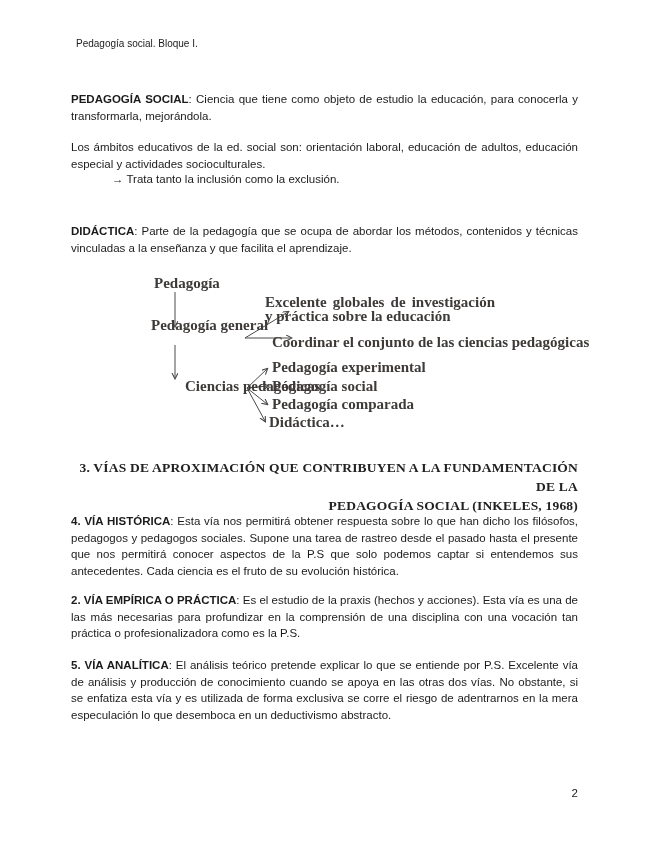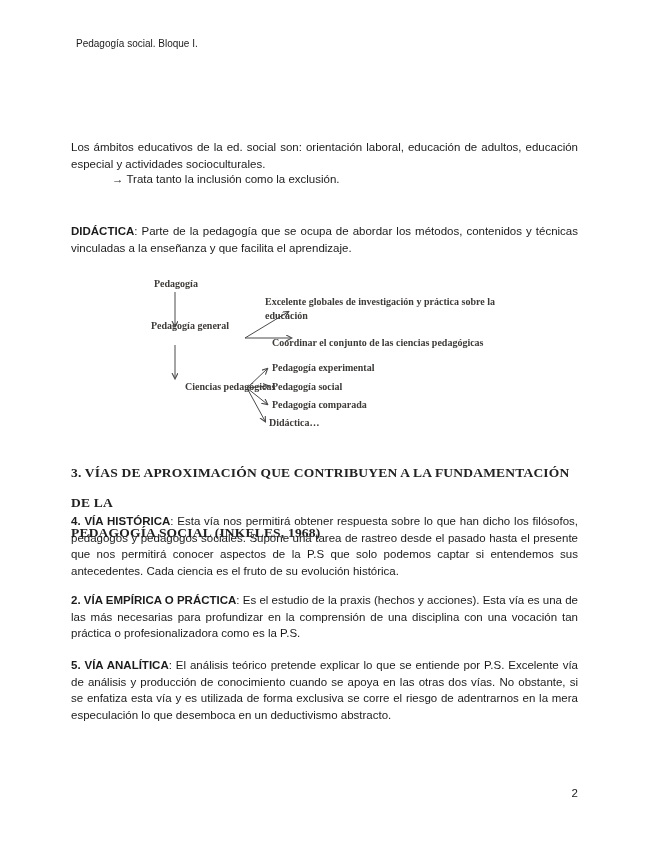--- a/index.html
+++ b/index.html
@@ -30,34 +30,34 @@
   }
   .arrow-line {
     padding-left: 41px;
     text-align: left;
     line-height: 16.5px;
   }
   .section-heading {
     font-family: "Liberation Serif", serif;
     font-weight: bold;
     font-size: 13.5px;
-    line-height: 30px;
-    text-align: left;
+    line-height: 19px;
+    text-align: right;
     letter-spacing: 0.2px;
     color: #222;
   }
   .diagram {
     position: absolute;
     left: 148px;
     top: 276px;
     width: 380px;
     height: 160px;
     font-family: "Liberation Serif", serif;
     font-weight: bold;
-    font-size: 10px;
+    font-size: 15px;
     line-height: 11px;
     color: #3d3a38;
   }
   .diagram svg { position: absolute; left: 0; top: 0; }
   .dlabel { position: absolute; white-space: nowrap; }
   .dblock {
     position: absolute;
     left: 117px;
     top: 19px;
     width: 230px;
@@ -72,20 +72,23 @@
     font-size: 11.5px;
   }
 </style>
 </head>
 <body>
 
 <div class="page">
 
   <div class="header-line">Pedagogía social. Bloque I.</div>
 
+  <p class="block" style="top:91px;">
+    <span class="term">PEDAGOGÍA SOCIAL</span><span>: Ciencia que tiene como objeto de estudio la educación, para conocerla y transformarla, mejorándola.</span>
+  </p>
 
   <p class="block" style="top:139px;">
     <span>Los ámbitos educativos de la ed. social son: orientación laboral, educación de adultos, educación especial y actividades socioculturales.</span>
   </p>
 
   <div class="block" style="top:171px;">
     <div class="arrow-line">→ Trata tanto la inclusión como la exclusión.</div>
   </div>
 
   <p class="block" style="top:223px;">

